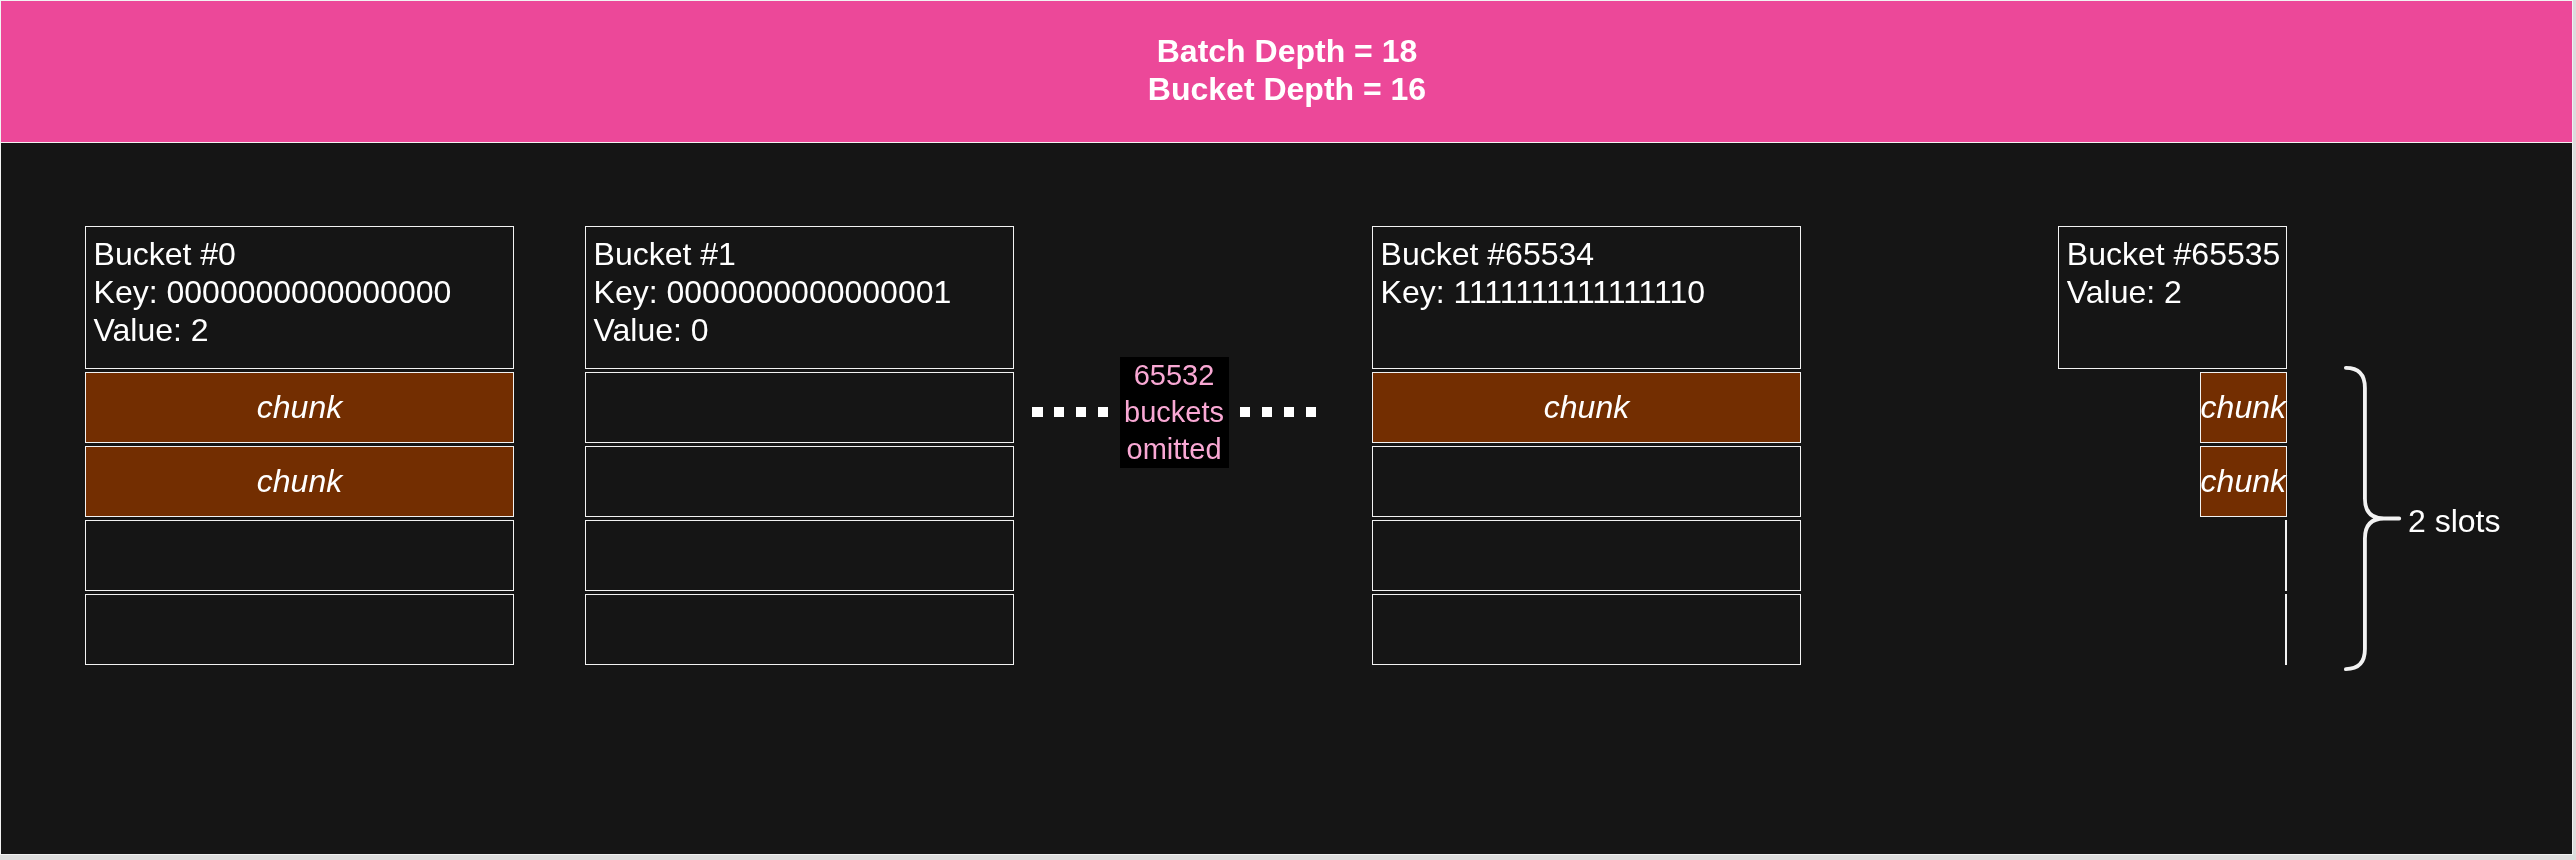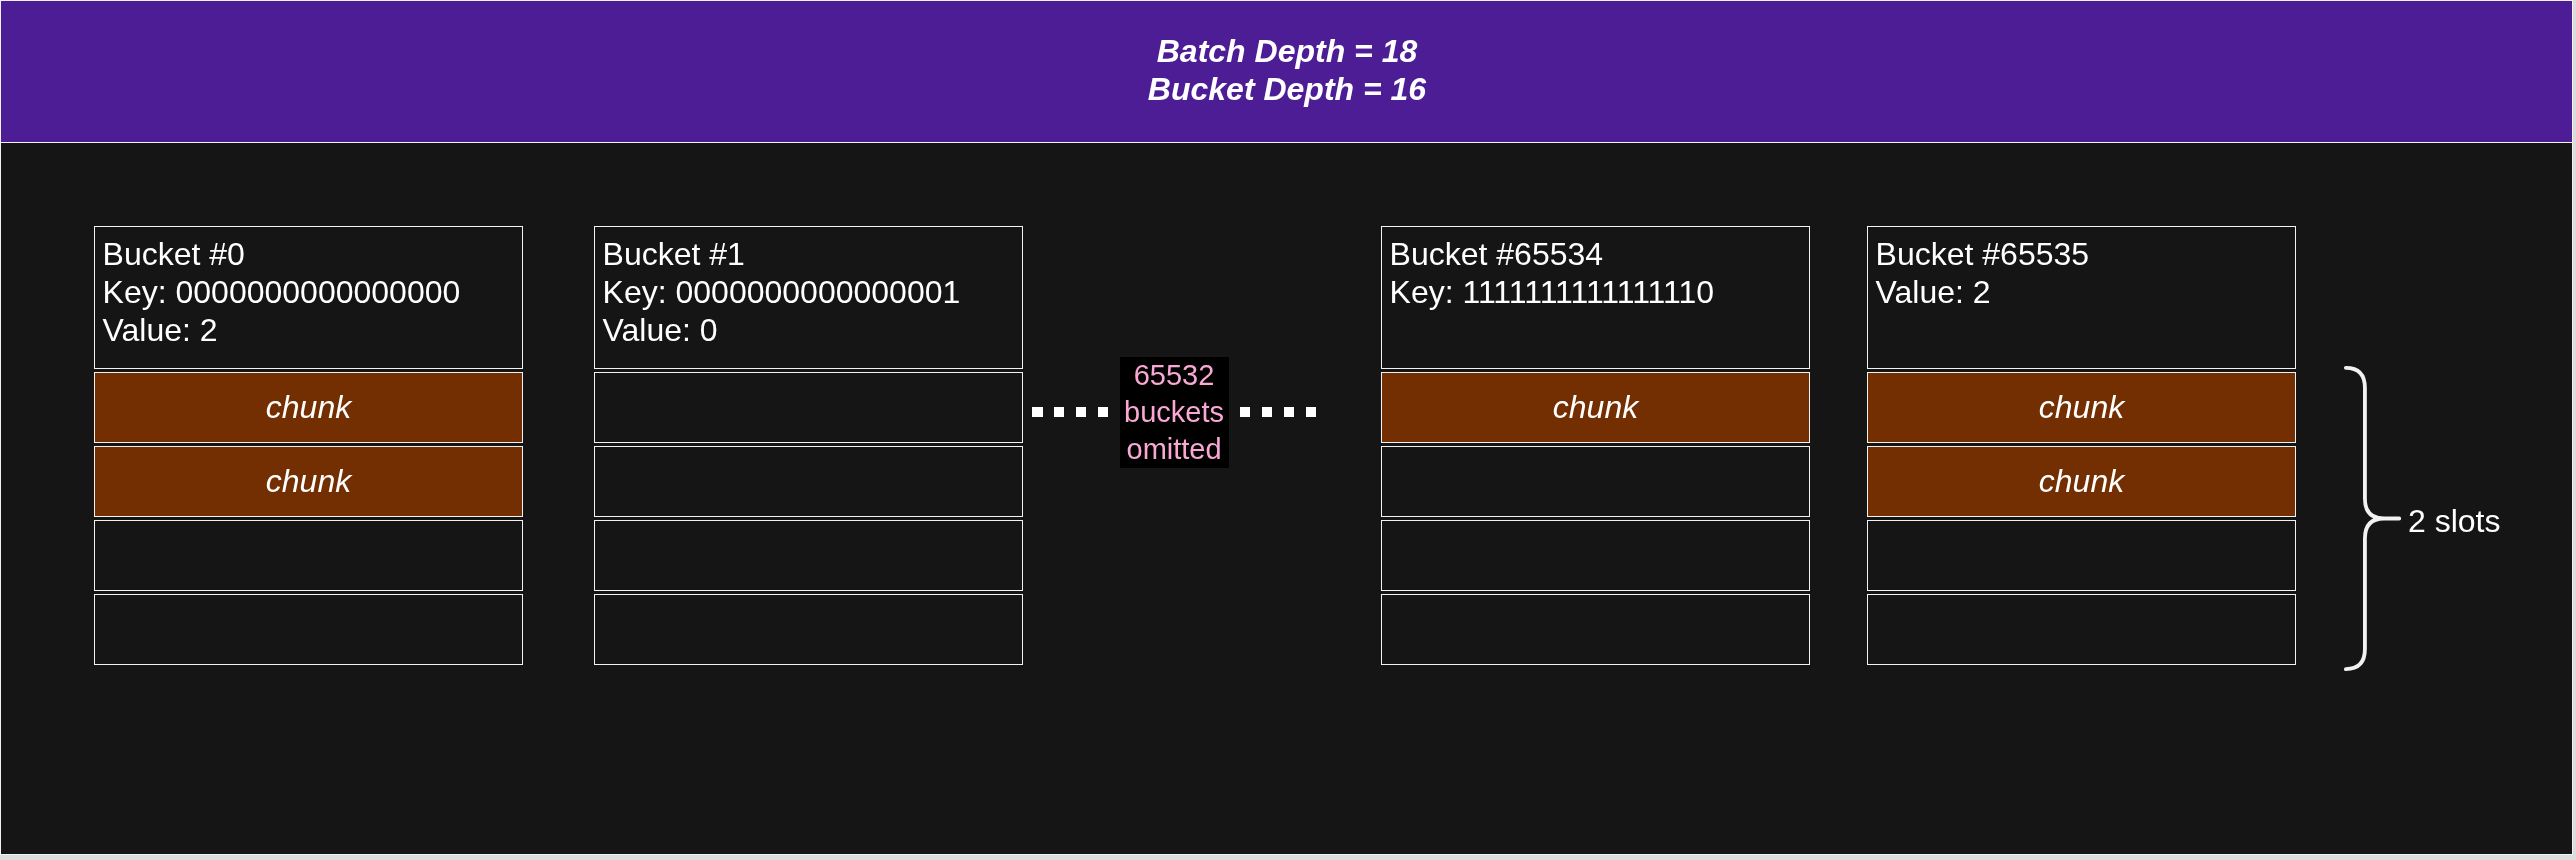--- a/index.html
+++ b/index.html
@@ -17,24 +17,23 @@
     width: 2573px;
     height: 855px;
     box-sizing: border-box;
     border: 1.9px solid #f2f2f2;
     background: #151515;
   }
   #header {
     position: relative;
     width: 100%;
     height: 141px;
-    background: #4c1d95;
+    background: #ec4899;
     border-bottom: 1.9px solid #f2f2f2;
     box-sizing: content-box;
-    font-style: italic;
   }
   .header-text {
     position: absolute;
     left: 1286px;
     top: 31px;
     transform: translateX(-50%);
     text-align: center;
     color: #ffffff;
     font-size: 32px;
     font-weight: bold;
@@ -45,21 +44,20 @@
     position: absolute;
     left: 0; top: 143px; right: 0; bottom: 0;
   }
   .bucket {
     position: absolute;
     top: 82px;               
     width: 429px;
     display: flex;
     flex-direction: column;
     gap: 2.9px;
-    margin-left: 9px;
   }
   .bucket-head {
     box-sizing: border-box;
     height: 143px;
     border: 1.9px solid #f2f2f2;
     padding: 7.6px 5.7px 0 7.6px;
     color: #ffffff;
     font-size: 32px;
     line-height: 38px;
     white-space: nowrap;
@@ -73,21 +71,21 @@
     justify-content: center;
     color: #ffffff;
     font-size: 32px;
     background: transparent;
     font-style: italic;
   }
   .slot.chunk { background: #732e01; }
   #bucket-0     { left: 84px;  }
   #bucket-1     { left: 584px; }
   #bucket-65534 { left: 1371px; }
-  #bucket-65535 { left: 1857px; }
+  #bucket-65535 { left: 1857px; align-items: flex-end; }
 
   #omitted-group {
     position: absolute;
     left: 1031px;
     top: 212px;              
     height: 112px;
     display: flex;
     align-items: center;
     gap: 11.4px;
   }

